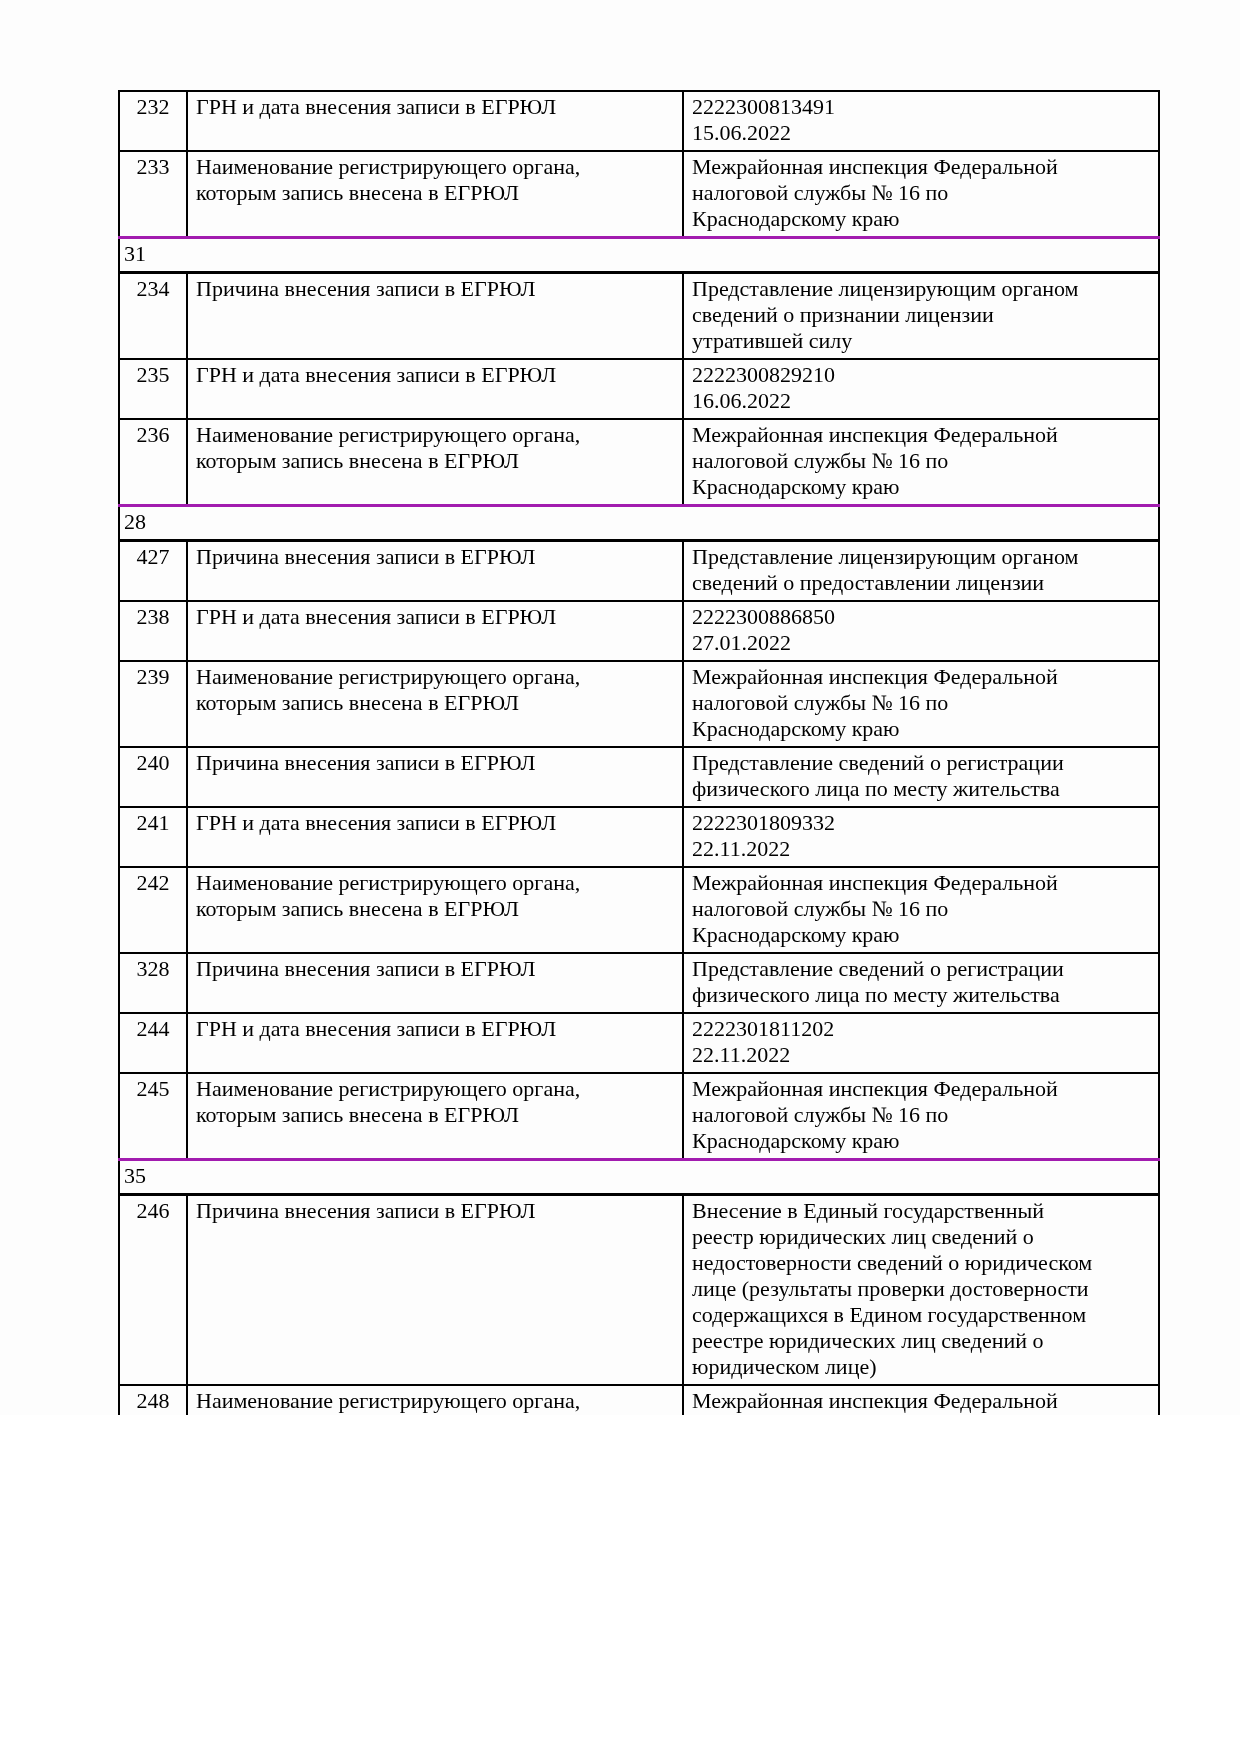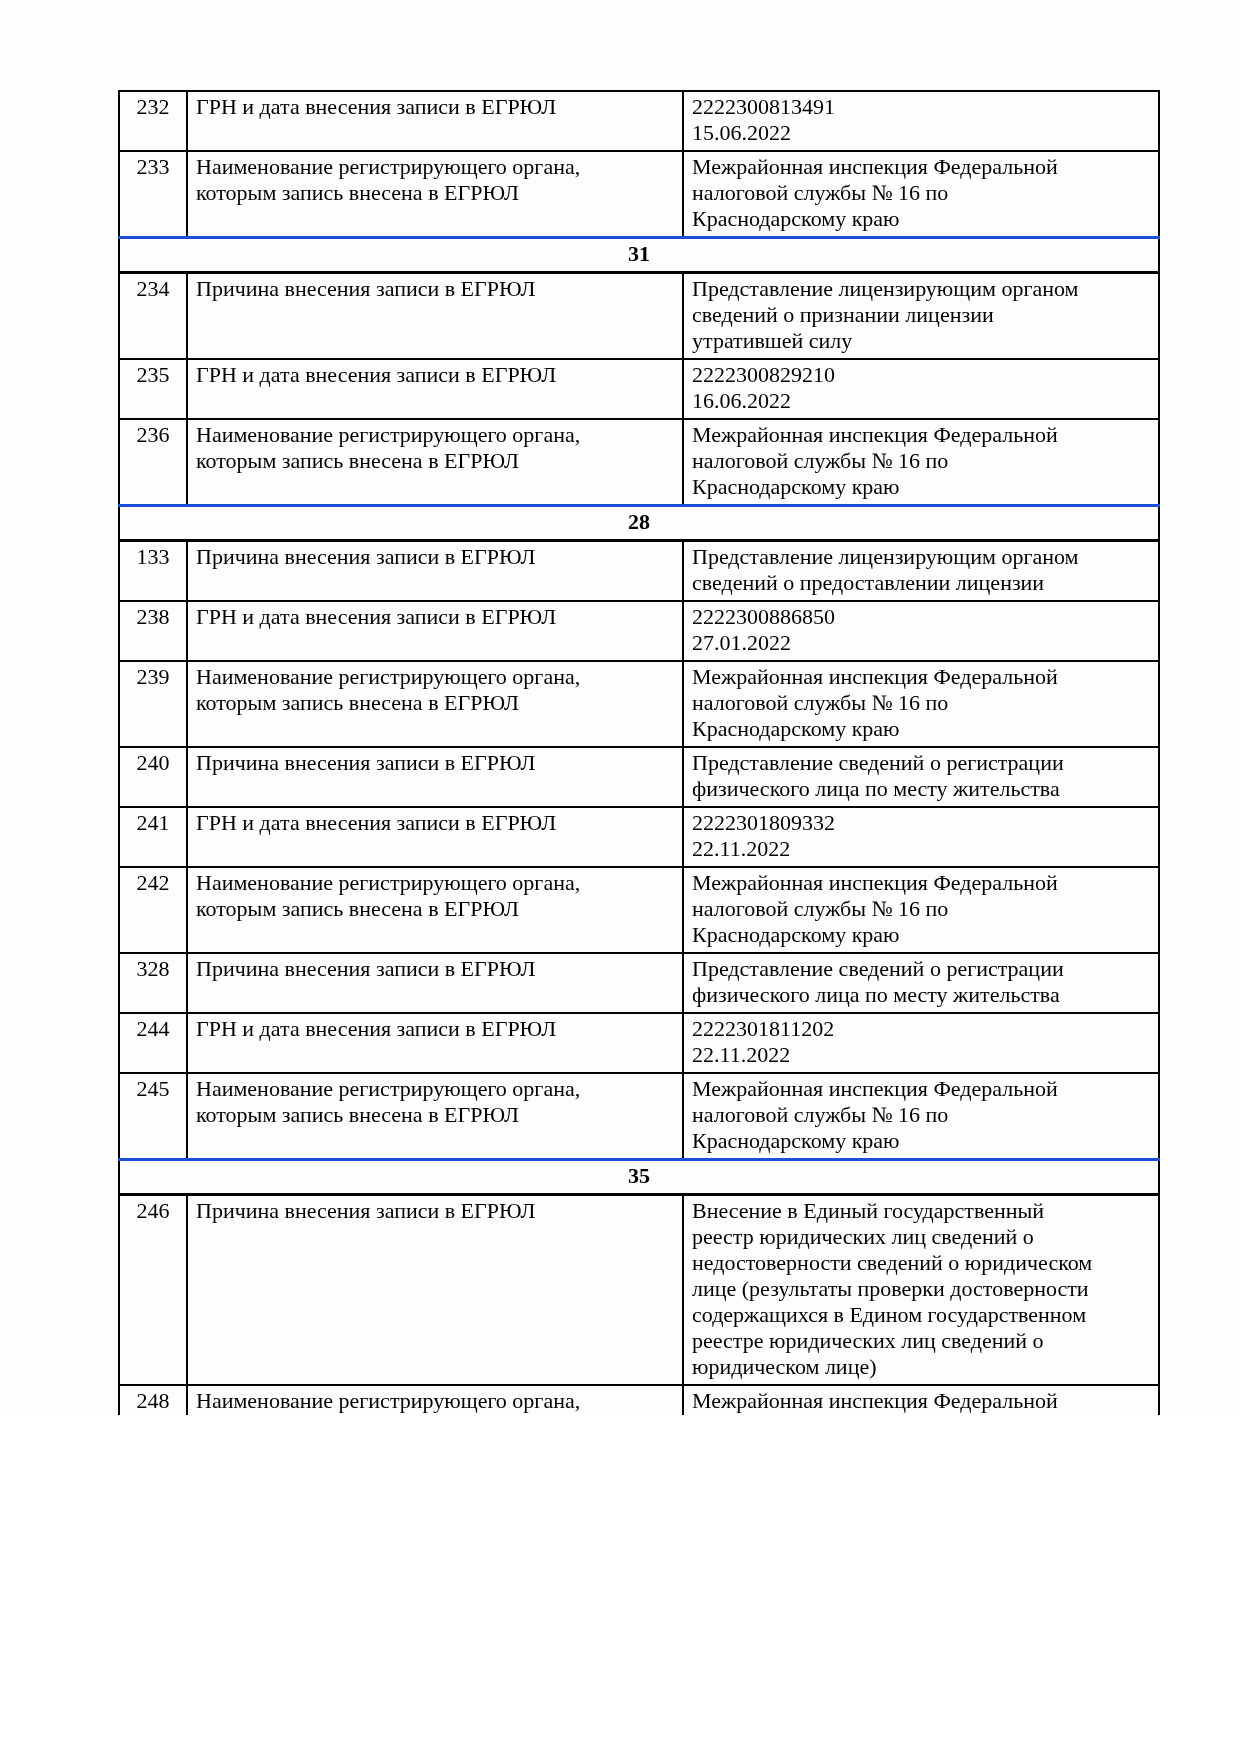--- a/index.html
+++ b/index.html
@@ -32,23 +32,23 @@
     padding: 2px 8px 4px 8px;
     white-space: pre-line;
     word-wrap: break-word;
   }
   table.egrul td.num {
     text-align: center;
     padding-left: 2px;
     padding-right: 2px;
   }
   table.egrul td.section {
-    text-align: center;
-    font-weight: bold;
-    border-top: 3px solid #1d4ed8;
+    text-align: left;
+    font-weight: normal;
+    border-top: 3px solid #a21caf;
     border-bottom: 3px solid #000000;
     padding: 2px 4px 4px 4px;
     white-space: normal;
   }
   .footer {
     position: absolute;
     left: 112px;
     right: 79px;
     top: 1660px;
     display: flex;
@@ -109,21 +109,21 @@
       <td class="label">Наименование регистрирующего органа,
 которым запись внесена в ЕГРЮЛ</td>
       <td class="value">Межрайонная инспекция Федеральной
 налоговой службы № 16 по
 Краснодарскому краю</td>
     </tr>
         <tr>
       <td class="section" colspan="3">28</td>
     </tr>
         <tr>
-      <td class="num">133</td>
+      <td class="num">427</td>
       <td class="label">Причина внесения записи в ЕГРЮЛ</td>
       <td class="value">Представление лицензирующим органом
 сведений о предоставлении лицензии</td>
     </tr>
         <tr>
       <td class="num">238</td>
       <td class="label">ГРН и дата внесения записи в ЕГРЮЛ</td>
       <td class="value">2222300886850
 27.01.2022</td>
     </tr>

